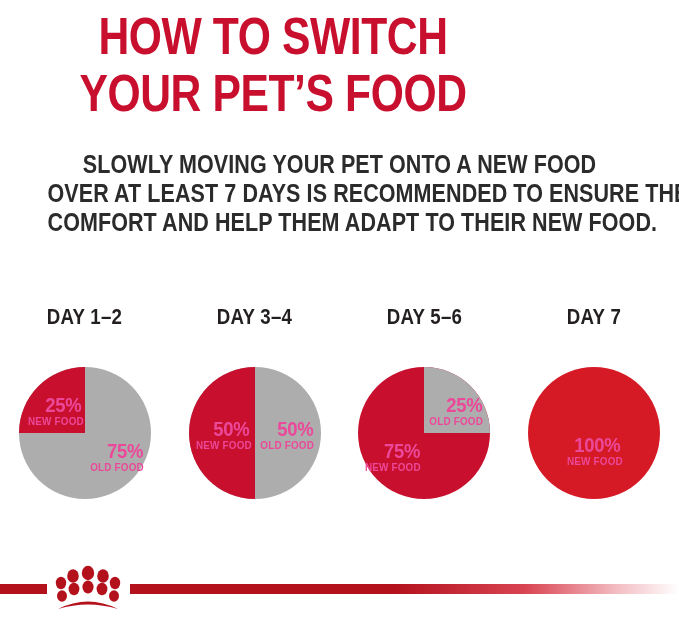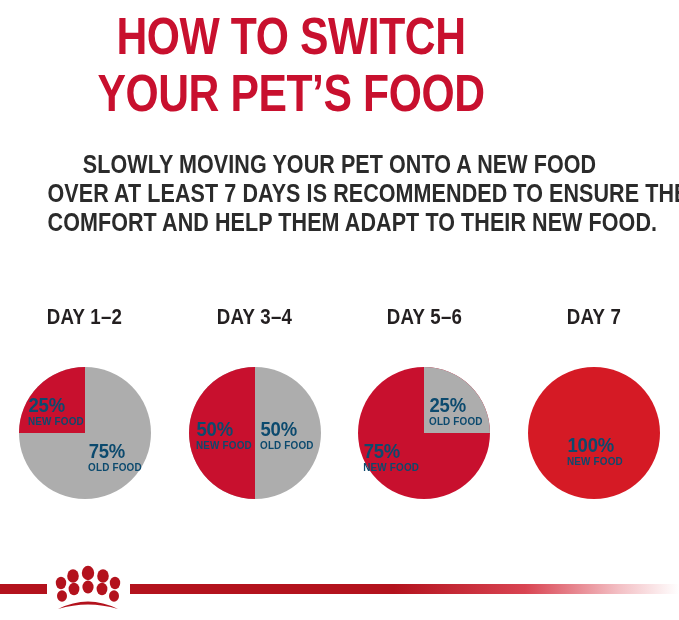--- a/index.html
+++ b/index.html
@@ -15,21 +15,20 @@
     overflow: hidden;
   }
 
   
   .title-block {
     position: absolute;
     top: 8px;
     left: 0;
     width: 546px;
     text-align: center;
-    padding-left: 18px;
   }
   .title-line {
     color: #C8102E;
     font-family: "Liberation Sans Narrow", "Liberation Sans", sans-serif;
     font-weight: bold;
     font-size: 52px;
     line-height: 57px;
     letter-spacing: -0.5px;
     transform: scaleX(0.82);
     transform-origin: center center;
@@ -87,22 +86,22 @@
   }
   .pie {
     position: relative;
     width: 132px;
     height: 132px;
   }
   .pie svg { display: block; }
 
   .slice-label {
     position: absolute;
-    text-align: left;
-    color: #0c4a6e;
+    text-align: right;
+    color: #ec4899;
     white-space: nowrap;
     pointer-events: none;
   }
   .slice-pct {
     font-family: "Liberation Sans Narrow", "Liberation Sans", sans-serif;
     font-weight: bold;
     font-size: 21px;
     line-height: 20px;
     letter-spacing: -0.3px;
     transform: scaleX(0.88);

